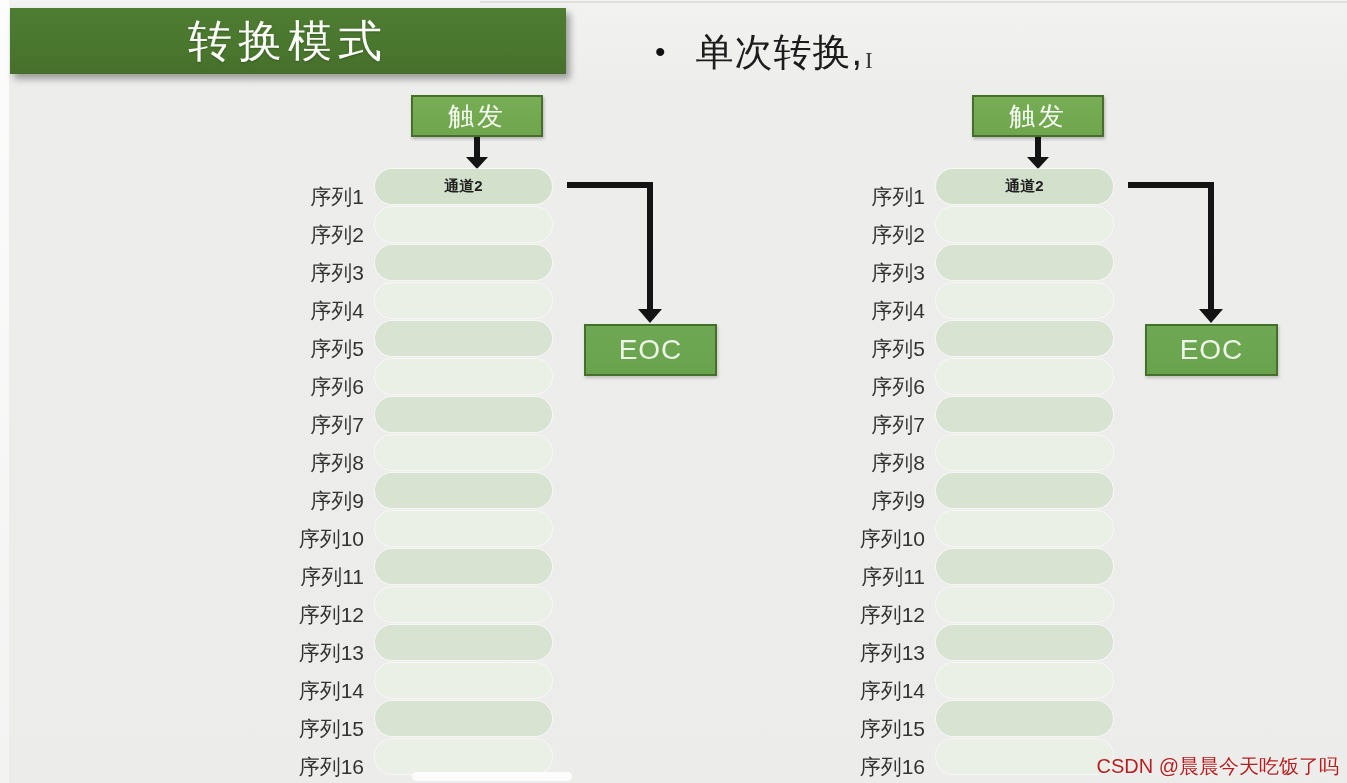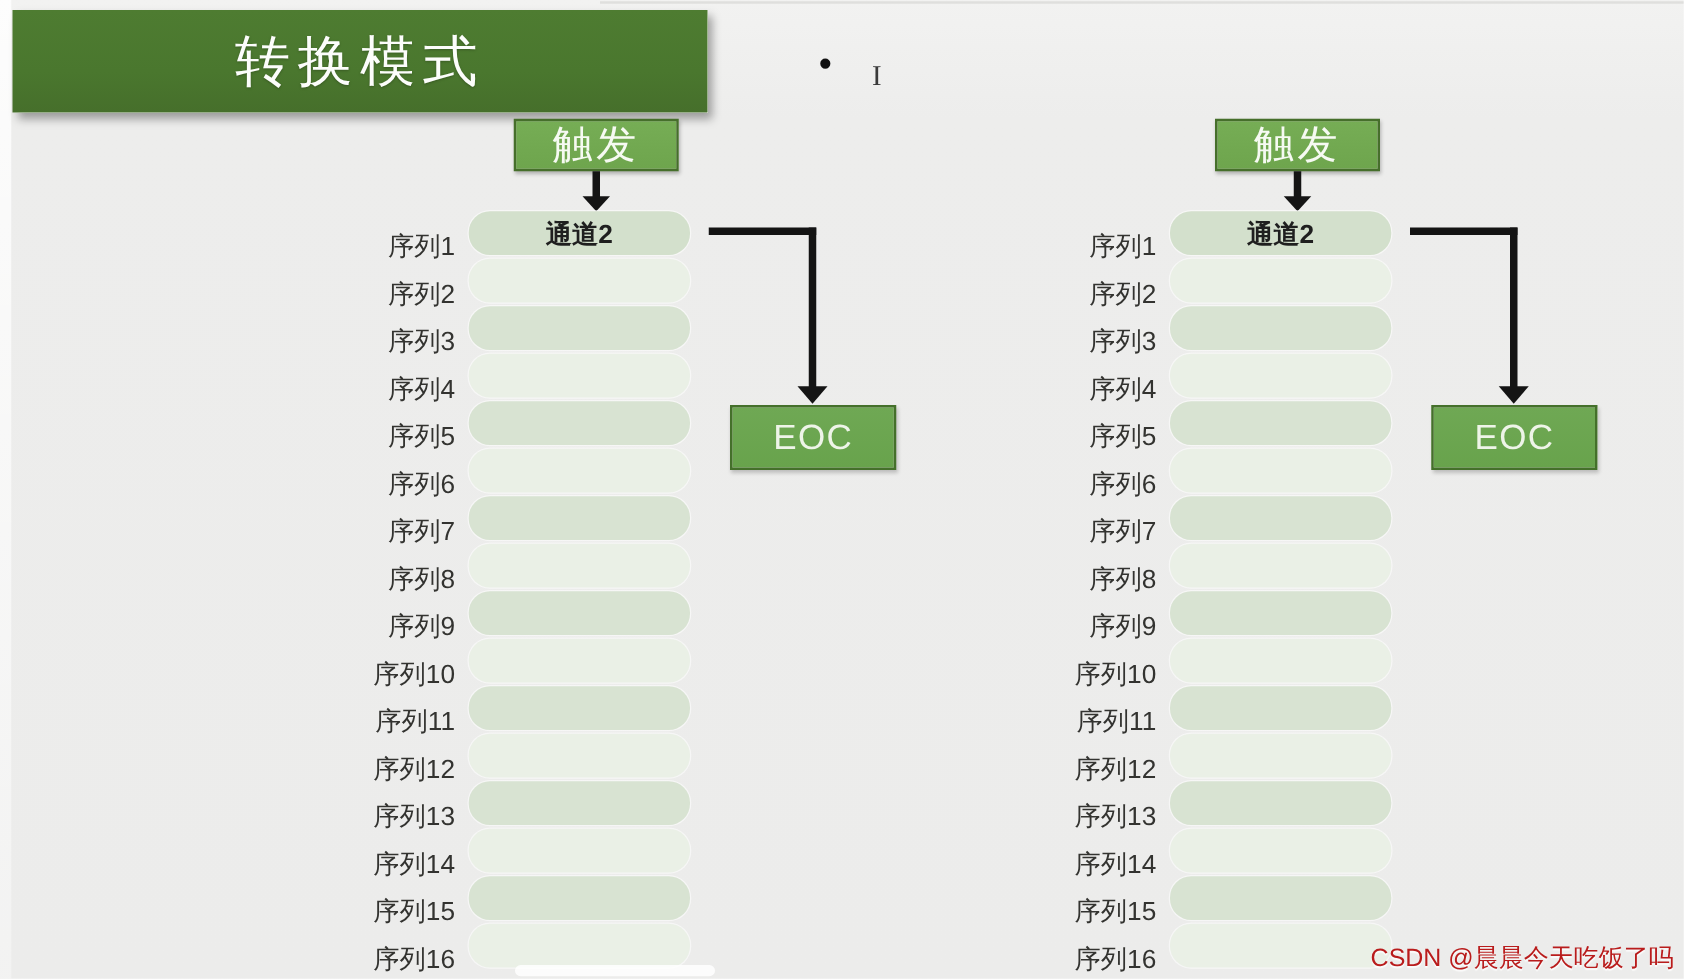--- a/index.html
+++ b/index.html
@@ -20,21 +20,21 @@
     background: #d9d9d8; opacity: .8;
   }
   .bottom-white-bar {
     position: absolute; left: 412px; top: 772px; width: 160px; height: 9px;
     background: rgba(255,255,255,.85); border-radius: 5px;
     filter: blur(.5px);
   }
 
   
   .banner {
-    position: absolute; left: 10px; top: 8px; width: 556px; height: 82px;
+    position: absolute; left: 10px; top: 8px; width: 556px; height: 66px;
     background: linear-gradient(180deg, #4e7c31 0%, #4a772e 60%, #466f2b 100%);
     box-shadow: 4px 5px 7px rgba(0,0,0,.35);
     display: flex; align-items: center; justify-content: center;
   }
   .banner span {
     color: #fcfdfb; font-size: 44px; letter-spacing: 6px;
     text-shadow: 0 1px 2px rgba(0,0,0,.25);
   }
 
   
@@ -54,21 +54,21 @@
   
   .diagram { position: absolute; top: 95px; width: 470px; height: 690px; }
   .diagram.left-instance  { left: 250px; }
   .diagram.right-instance { left: 811px; }
 
   .trigger-btn {
     position: absolute; left: 161px; top: 0; width: 132px; height: 42px;
     background: linear-gradient(180deg, #76ad55 0%, #6ea54d 100%);
     border: 2px solid #466f2b;
     display: flex; align-items: center; justify-content: center;
-    color: #f6faf2; font-size: 32px; letter-spacing: 3px;
+    color: #f6faf2; font-size: 26px; letter-spacing: 3px;
     box-shadow: 1px 2px 3px rgba(0,0,0,.25);
   }
 
   .trigger-arrow-line {
     position: absolute; left: 224px; top: 42px; width: 6px; height: 21px;
     background: #141414;
   }
   .trigger-arrow-head {
     position: absolute; left: 216px; top: 62px;
     width: 0; height: 0;
@@ -78,21 +78,21 @@
 
   .rows-host { position: absolute; left: 0; top: 74px; width: 313px; }
   .seq-row { display: flex; align-items: center; height: 35px; margin-bottom: 3px; }
   .seq-label {
     width: 125px; text-align: right; padding-right: 11px;
     font-size: 21px; color: #333330; margin-top: 20px;
   }
   .seq-cell {
     width: 177px; height: 35px;
     display: flex; align-items: center; justify-content: center;
-    font-size: 21px; font-weight: bold; color: #1f1f1f;
+    font-size: 15px; font-weight: bold; color: #1f1f1f;
     box-shadow: 0 0 0 1px rgba(255,255,255,.55);
     border-radius: 17px;
   }
   .seq-row.shade-dark  .seq-cell { background: #d8e3d2; }
   .seq-row.shade-light .seq-cell { background: #eaf0e6; }
   .seq-row.shade-first .seq-cell { background: #d3e0cc; }
 
   .elbow-h {
     position: absolute; left: 317px; top: 87px; width: 86px; height: 6px;
     background: #141414;
@@ -128,20 +128,21 @@
 
 <div class="left-strip"></div>
 <div class="top-faint-line"></div>
 
 <div class="banner">
   <span>转换模式</span>
 </div>
 
 <div class="bullet-line">
   <span class="bullet-dot">•</span>
+  <span class="bullet-text">单次转换,</span>
   <span class="text-cursor">I</span>
 </div>
 
 <div class="diagram left-instance">
   <div class="trigger-btn">
     <span>触发</span>
   </div>
   <div class="trigger-arrow-line"></div>
   <div class="trigger-arrow-head"></div>
   <div class="rows-host">

